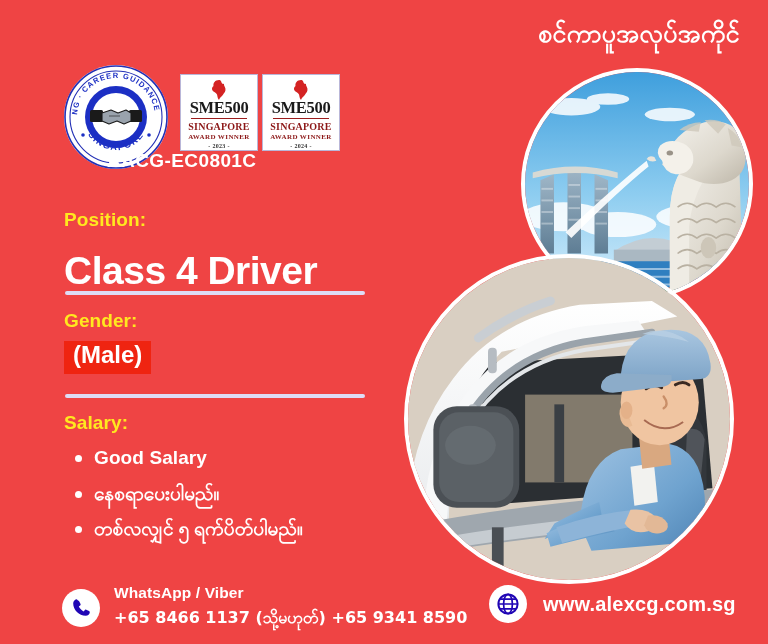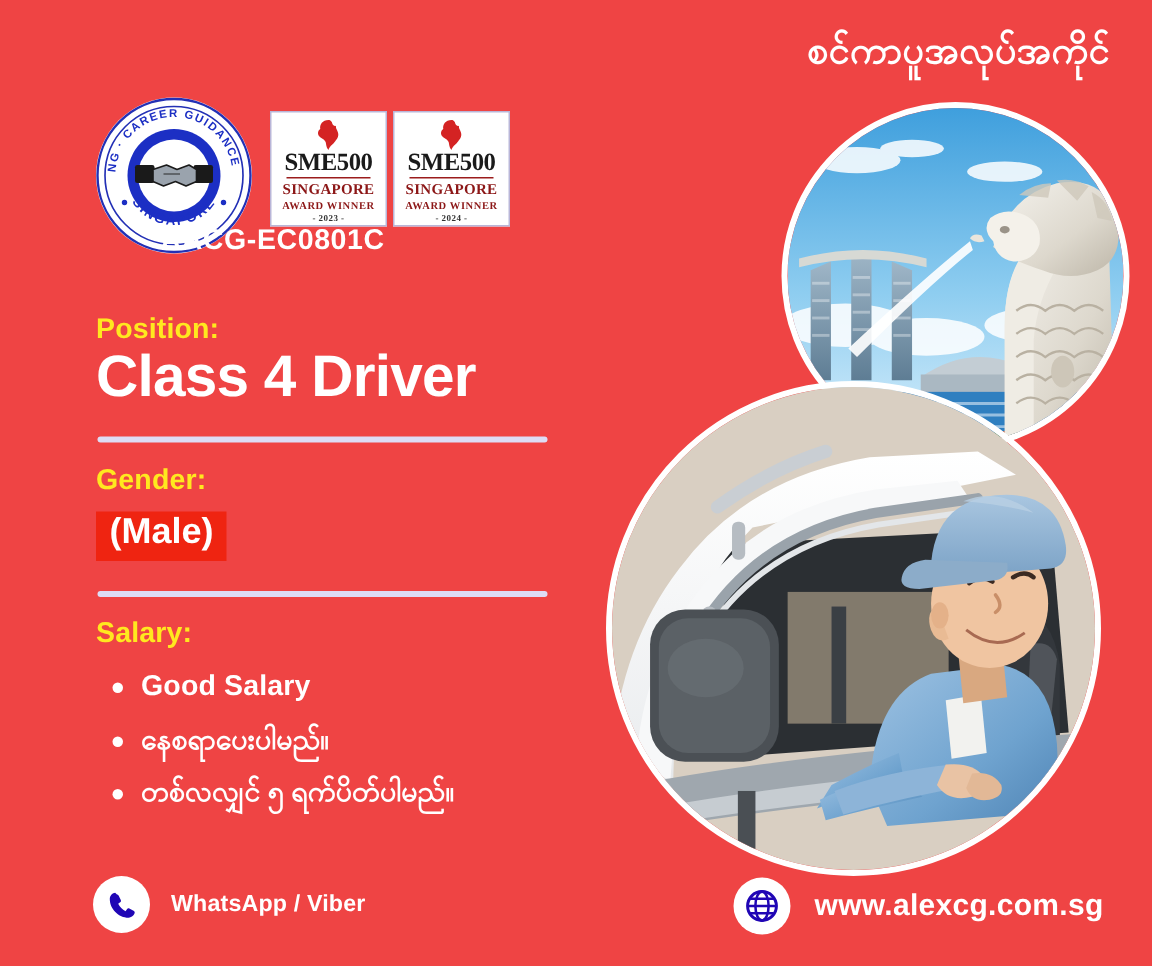--- a/index.html
+++ b/index.html
@@ -82,21 +82,21 @@
     background:#dedcf5;
     border-radius:2px;
   }
 
   #position-block { position:absolute; left:64px; top:209px; }
   #position-title {
     color:#ffffff;
     font-size:39px;
     font-weight:700;
     letter-spacing:-.5px;
-    margin-top:1px;
+    margin-top:20px;
     line-height:1.05;
   }
   #position-divider { position:absolute; left:65px; top:291px; }
 
   #gender-block { position:absolute; left:64px; top:310px; }
   #gender-badge {
     display:inline-block;
     margin-top:9px;
     background:#ef2411;
     color:#ffffff;
@@ -446,20 +446,21 @@
   <div id="footer-contact">
     <span class="circle-icon">
       <svg width="21" height="21" viewBox="0 0 24 24">
         <path d="M6.6 2.5 C4.8 2.5 2.5 4.6 2.5 7.2 c0 7.6 6.7 14.3 14.3 14.3 2.6 0 4.7-2.3 4.7-4.1
                  0-.6-.4-1-.9-1.3 l-3.2-1.6 c-.7-.3-1.4-.1-1.8.5 l-1.1 1.5 c-2.4-1.2-4.4-3.2-5.6-5.6
                  l1.5-1.1 c.6-.4.8-1.1.5-1.8 L9.3 4.8 c-.3-.6-.7-.9-1.3-.9 Z" fill="#2006b5"></path>
       </svg>
     </span>
     <span id="contact-lines">
       <span id="contact-channel">WhatsApp / Viber</span>
+      <span id="contact-numbers">+65 8466 1137 (သို့မဟုတ်) +65 9341 8590</span>
     </span>
   </div>
 
   <div id="footer-web">
     <span class="circle-icon">
       <svg width="24" height="24" viewBox="0 0 24 24">
         <circle cx="12" cy="12" r="9.6" fill="none" stroke="#2006b5" stroke-width="2"></circle>
         <ellipse cx="12" cy="12" rx="4.4" ry="9.6" fill="none" stroke="#2006b5" stroke-width="1.7"></ellipse>
         <path d="M2.6 12 H21.4 M4.2 7.2 H19.8 M4.2 16.8 H19.8" stroke="#2006b5" stroke-width="1.7"></path>
       </svg>

